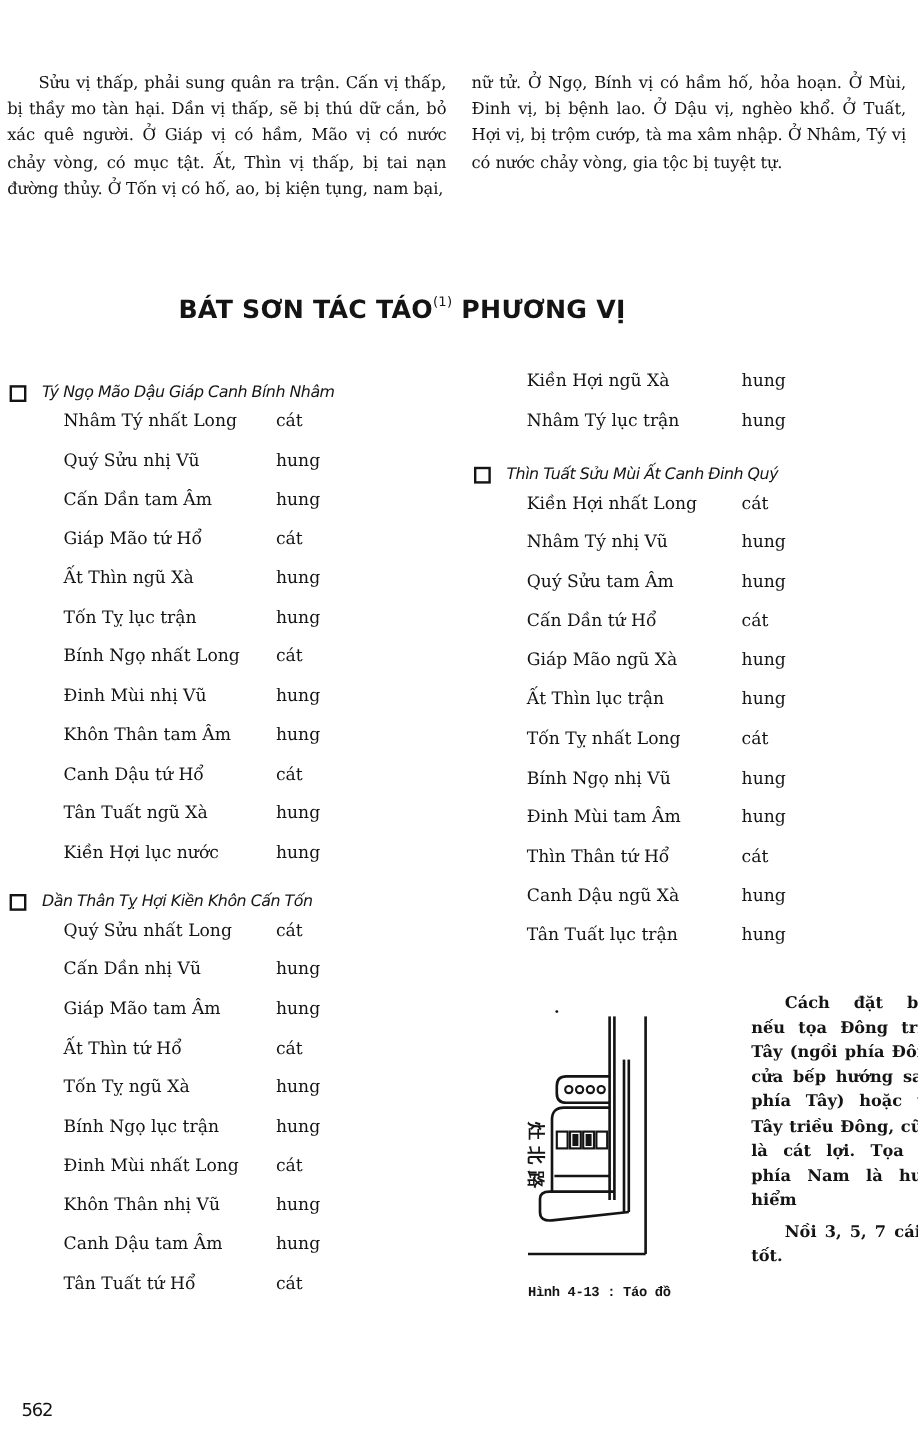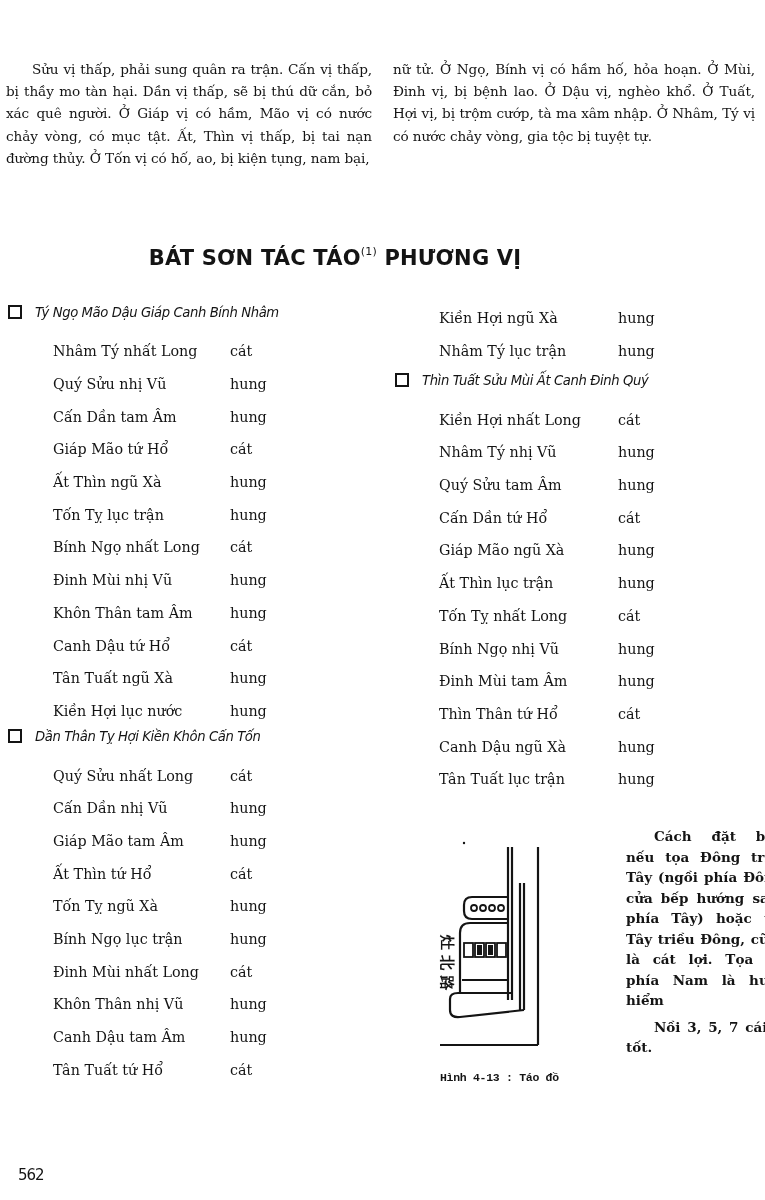--- a/index.html
+++ b/index.html
@@ -11,21 +11,21 @@
     .intro.right { left: 393px; width: 362px; }
     .intro p { margin: 0; text-indent: 26px; }
     .intro.right p { text-indent: 0; }
     .title { position: absolute; top: 246px; left: 0; width: 670px; text-align: center;
       font-family: "DejaVu Sans", "Liberation Sans", sans-serif; font-weight: bold;
       font-size: 21px; letter-spacing: 0.2px; }
     .title sup { font-size: 11px; font-weight: normal; position: relative; top: -2px; }
     .col { position: absolute; }
     .col.left { left: 8px; top: 305px; width: 370px; }
     .col.right { left: 395px; top: 302px; width: 370px; }
-    .group-head { display: flex; align-items: flex-start; height: 30px; font-style: italic;
+    .group-head { display: flex; align-items: flex-end; height: 30px; font-style: italic;
       font-family: "DejaVu Sans", "Liberation Sans", sans-serif; font-size: 13.2px;
       letter-spacing: -0.4px; }
     .checkbox { width: 10px; height: 10px; border: 2px solid #141414; margin-right: 13px;
       flex: 0 0 auto; }
     .row { display: flex; height: 32.7px; align-items: center; font-size: 14.3px; font-weight: normal; }
     .row .name { width: 222px; padding-left: 45px; box-sizing: border-box; }
     .row .verdict { flex: 1; }
     .col.right .row .name { width: 223px; padding-left: 44px; }
     .figure { position: absolute; left: 430px; top: 835px; width: 140px; height: 225px; }
     .caption { position: absolute; left: 440px; top: 1071px;

